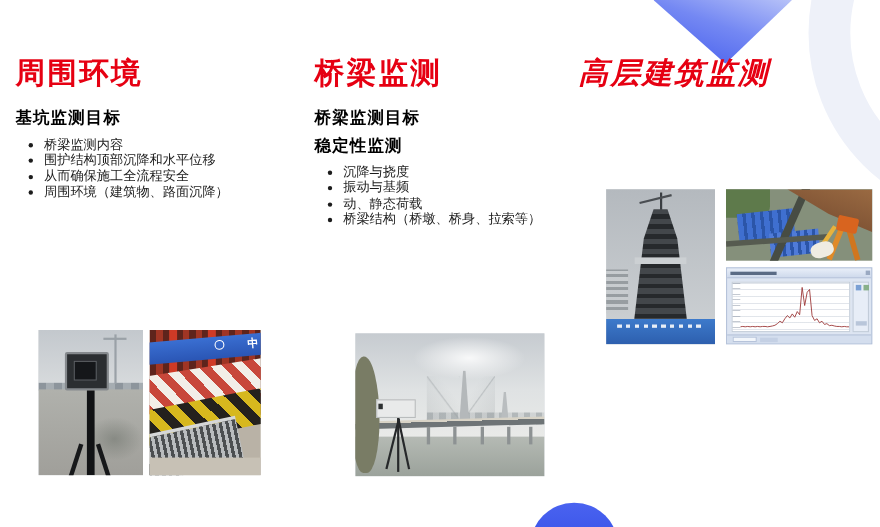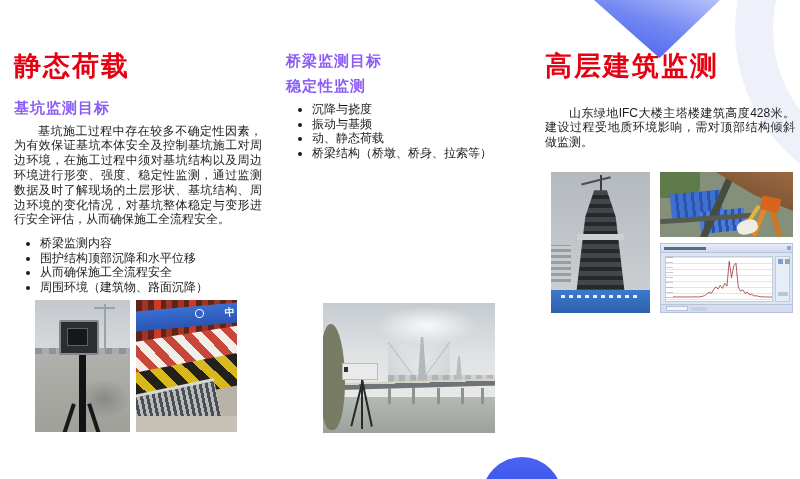--- a/index.html
+++ b/index.html
@@ -20,27 +20,27 @@
     border-radius:50%;border:38px solid #eef1f9;box-sizing:border-box;
   }
   .deco-dome{
     position:absolute;left:482px;top:457px;width:80px;height:80px;border-radius:50%;
     background:linear-gradient(180deg,#4a63f0 0%,#2b46e2 80%);
   }
   
   .col{position:absolute;top:52px;}
   .col1{left:14px;width:248px;}
   .col2{left:286px;width:236px;}
-  .col3{left:545px;width:250px;}
+  .col3{left:526px;width:250px;font-style:italic;}
   .title{
     font-size:27px;font-weight:700;letter-spacing:2px;color:#e60012;
     margin:0 0 17px 0;line-height:1.1;
   }
   .subhead{
-    font-size:15px;font-weight:700;letter-spacing:1px;color:#8b5cf6;
+    font-size:15px;font-weight:700;letter-spacing:1px;color:#000000;
     margin:0 0 7px 0;line-height:1.2;
   }
   .para{
     font-size:12px;line-height:14.8px;text-align:justify;text-indent:2em;
     margin:0 0 9px 0;color:#1c1c1c;
   }
   .col3 .para{margin-top:24px;}
   ul.bullets{
     margin:4px 0 0 0;padding-left:26px;font-size:12px;line-height:14.6px;
     list-style:disc outside;
@@ -135,45 +135,44 @@
   .p6 .tab2{left:30px;top:63px;width:16px;height:4px;background:#c4d0e4;}
 </style>
 </head>
 <body>
 
 <div class="deco-arc"></div>
 <div class="deco-chevron"></div>
 <div class="deco-dome"></div>
 
 <div class="col col1">
-  <h1 class="title">静态荷载</h1>
+  <h1 class="title">周围环境</h1>
   <h2 class="subhead">基坑监测目标</h2>
-  <p class="para">基坑施工过程中存在较多不确定性因素，为有效保证基坑本体安全及控制基坑施工对周边环境，在施工过程中须对基坑结构以及周边环境进行形变、强度、稳定性监测，通过监测数据及时了解现场的土层形状、基坑结构、周边环境的变化情况，对基坑整体稳定与变形进行安全评估，从而确保施工全流程安全。</p>
   <ul class="bullets">
     <li>桥梁监测内容</li>
     <li>围护结构顶部沉降和水平位移</li>
     <li>从而确保施工全流程安全</li>
     <li>周围环境（建筑物、路面沉降）</li>
   </ul>
 </div>
 
 <div class="col col2">
+  <h1 class="title">桥梁监测</h1>
   <h2 class="subhead">桥梁监测目标</h2>
   <h2 class="subhead">稳定性监测</h2>
   <ul class="bullets">
     <li>沉降与挠度</li>
     <li>振动与基频</li>
     <li>动、静态荷载</li>
     <li>桥梁结构（桥墩、桥身、拉索等）</li>
   </ul>
 </div>
 
 <div class="col col3">
   <h1 class="title">高层建筑监测</h1>
-  <p class="para">山东绿地IFC大楼主塔楼建筑高度428米。建设过程受地质环境影响，需对顶部结构倾斜做监测。</p>
 </div>
 
 <div class="photo p1">
   <div class="abs sky"></div>
   <div class="abs horizon"></div>
   <div class="abs ground"></div>
   <div class="abs stain"></div>
   <div class="abs crane"></div>
   <div class="abs crane-arm"></div>
   <div class="abs device"></div>

